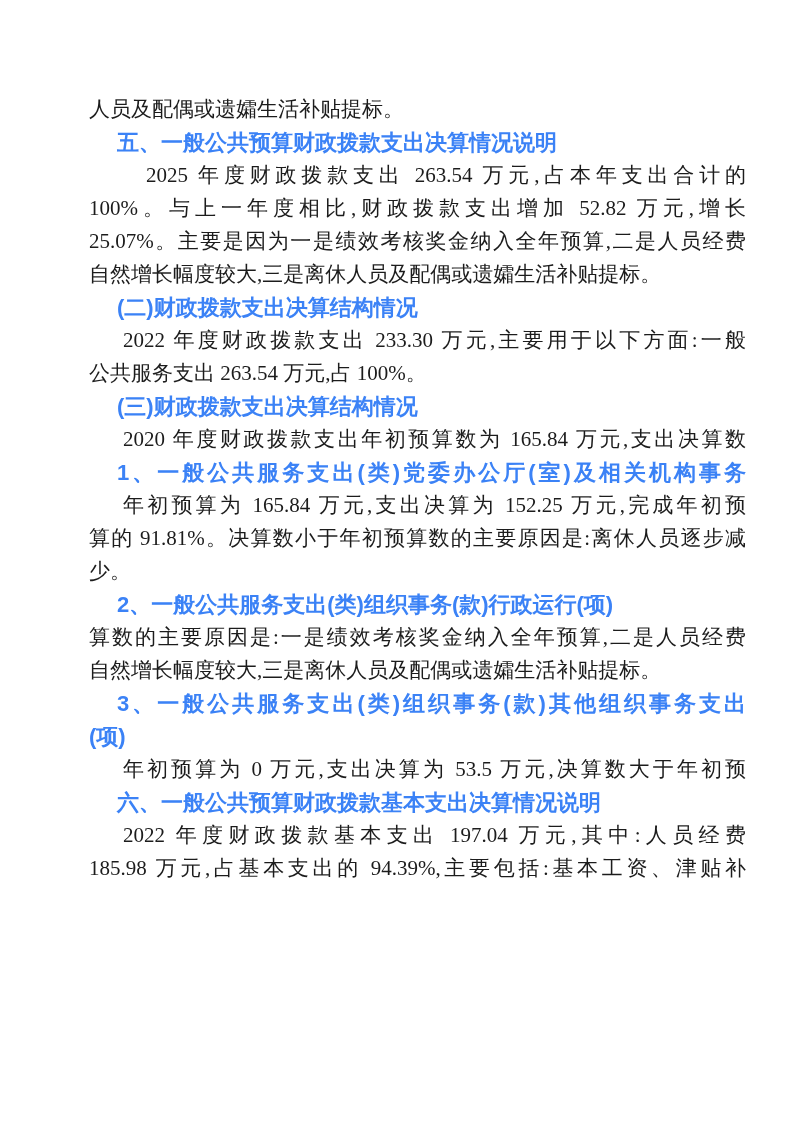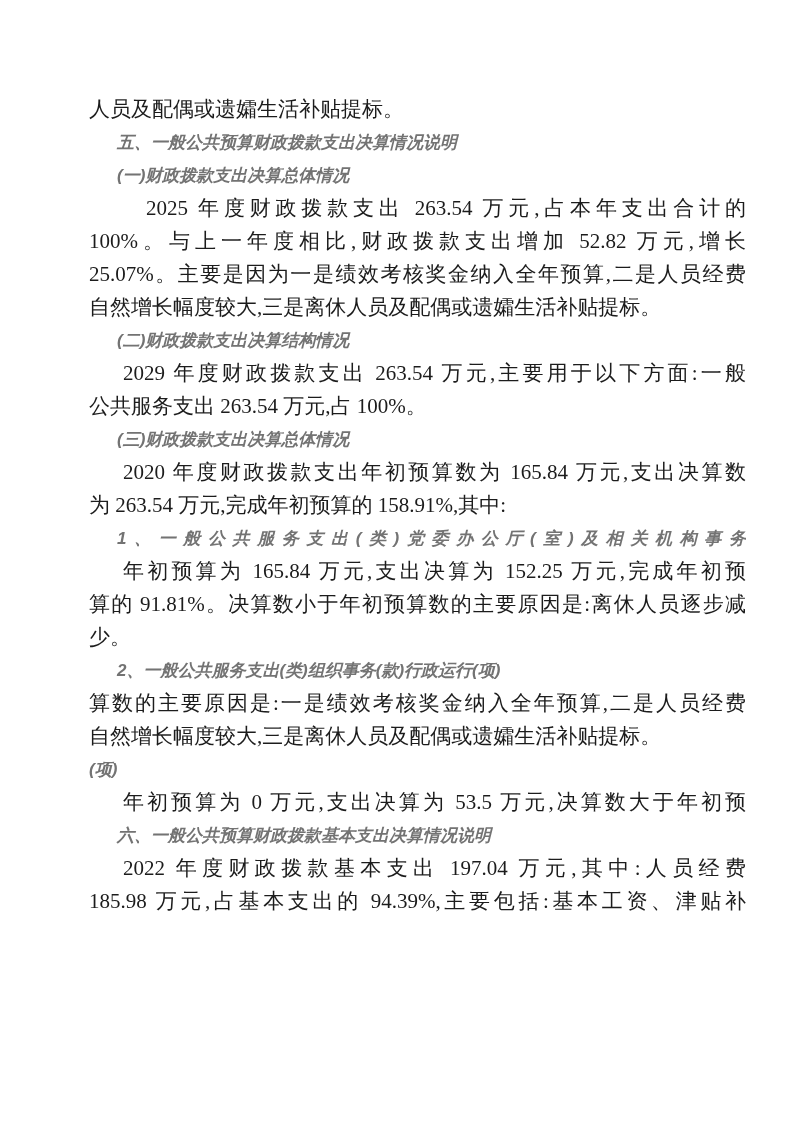--- a/index.html
+++ b/index.html
@@ -29,52 +29,50 @@
   
   .fill {
     text-align: justify;
     text-align-last: justify;
     text-justify: inter-character;
   }
   
   .heading {
     font-family: "Liberation Sans", "DejaVu Sans", sans-serif;
     font-weight: 700;
-    font-size: 17px;
-    color: #737373;
-    font-style: italic;
+    font-size: 22px;
+    color: #3b82f6;
   }
   .indent   { text-indent: 34px; }  
   .h-indent { text-indent: 28px; }  
   .indent-x { text-indent: 57px; }  
 </style>
 </head>
 <body>
 
 <div class="page">
   <div class="content">
     <div class="line">人员及配偶或遗孀生活补贴提标。</div>
     <div class="line heading h-indent">五、一般公共预算财政拨款支出决算情况说明</div>
-    <div class="line heading h-indent">(一)财政拨款支出决算总体情况</div>
     <div class="line indent-x fill">2025 年度财政拨款支出 263.54 万元,占本年支出合计的</div>
     <div class="line fill">100%。与上一年度相比,财政拨款支出增加 52.82 万元,增长</div>
     <div class="line fill">25.07%。主要是因为一是绩效考核奖金纳入全年预算,二是人员经费</div>
     <div class="line">自然增长幅度较大,三是离休人员及配偶或遗孀生活补贴提标。</div>
     <div class="line heading h-indent">(二)财政拨款支出决算结构情况</div>
-    <div class="line indent fill">2029 年度财政拨款支出 263.54 万元,主要用于以下方面:一般</div>
+    <div class="line indent fill">2022 年度财政拨款支出 233.30 万元,主要用于以下方面:一般</div>
     <div class="line">公共服务支出 263.54 万元,占 100%。</div>
-    <div class="line heading h-indent">(三)财政拨款支出决算总体情况</div>
+    <div class="line heading h-indent">(三)财政拨款支出决算结构情况</div>
     <div class="line indent fill">2020 年度财政拨款支出年初预算数为 165.84 万元,支出决算数</div>
-    <div class="line">为 263.54 万元,完成年初预算的 158.91%,其中:</div>
     <div class="line heading h-indent fill">1、一般公共服务支出(类)党委办公厅(室)及相关机构事务</div>
     <div class="line indent fill">年初预算为 165.84 万元,支出决算为 152.25 万元,完成年初预</div>
     <div class="line fill">算的 91.81%。决算数小于年初预算数的主要原因是:离休人员逐步减</div>
     <div class="line">少。</div>
     <div class="line heading h-indent">2、一般公共服务支出(类)组织事务(款)行政运行(项)</div>
     <div class="line fill">算数的主要原因是:一是绩效考核奖金纳入全年预算,二是人员经费</div>
     <div class="line">自然增长幅度较大,三是离休人员及配偶或遗孀生活补贴提标。</div>
+    <div class="line heading h-indent fill">3、一般公共服务支出(类)组织事务(款)其他组织事务支出</div>
     <div class="line heading">(项)</div>
     <div class="line indent fill">年初预算为 0 万元,支出决算为 53.5 万元,决算数大于年初预</div>
     <div class="line heading h-indent">六、一般公共预算财政拨款基本支出决算情况说明</div>
     <div class="line indent fill">2022 年度财政拨款基本支出 197.04 万元,其中:人员经费</div>
     <div class="line fill">185.98 万元,占基本支出的 94.39%,主要包括:基本工资、津贴补</div>
   </div>
 </div>
 
 </body></html>

